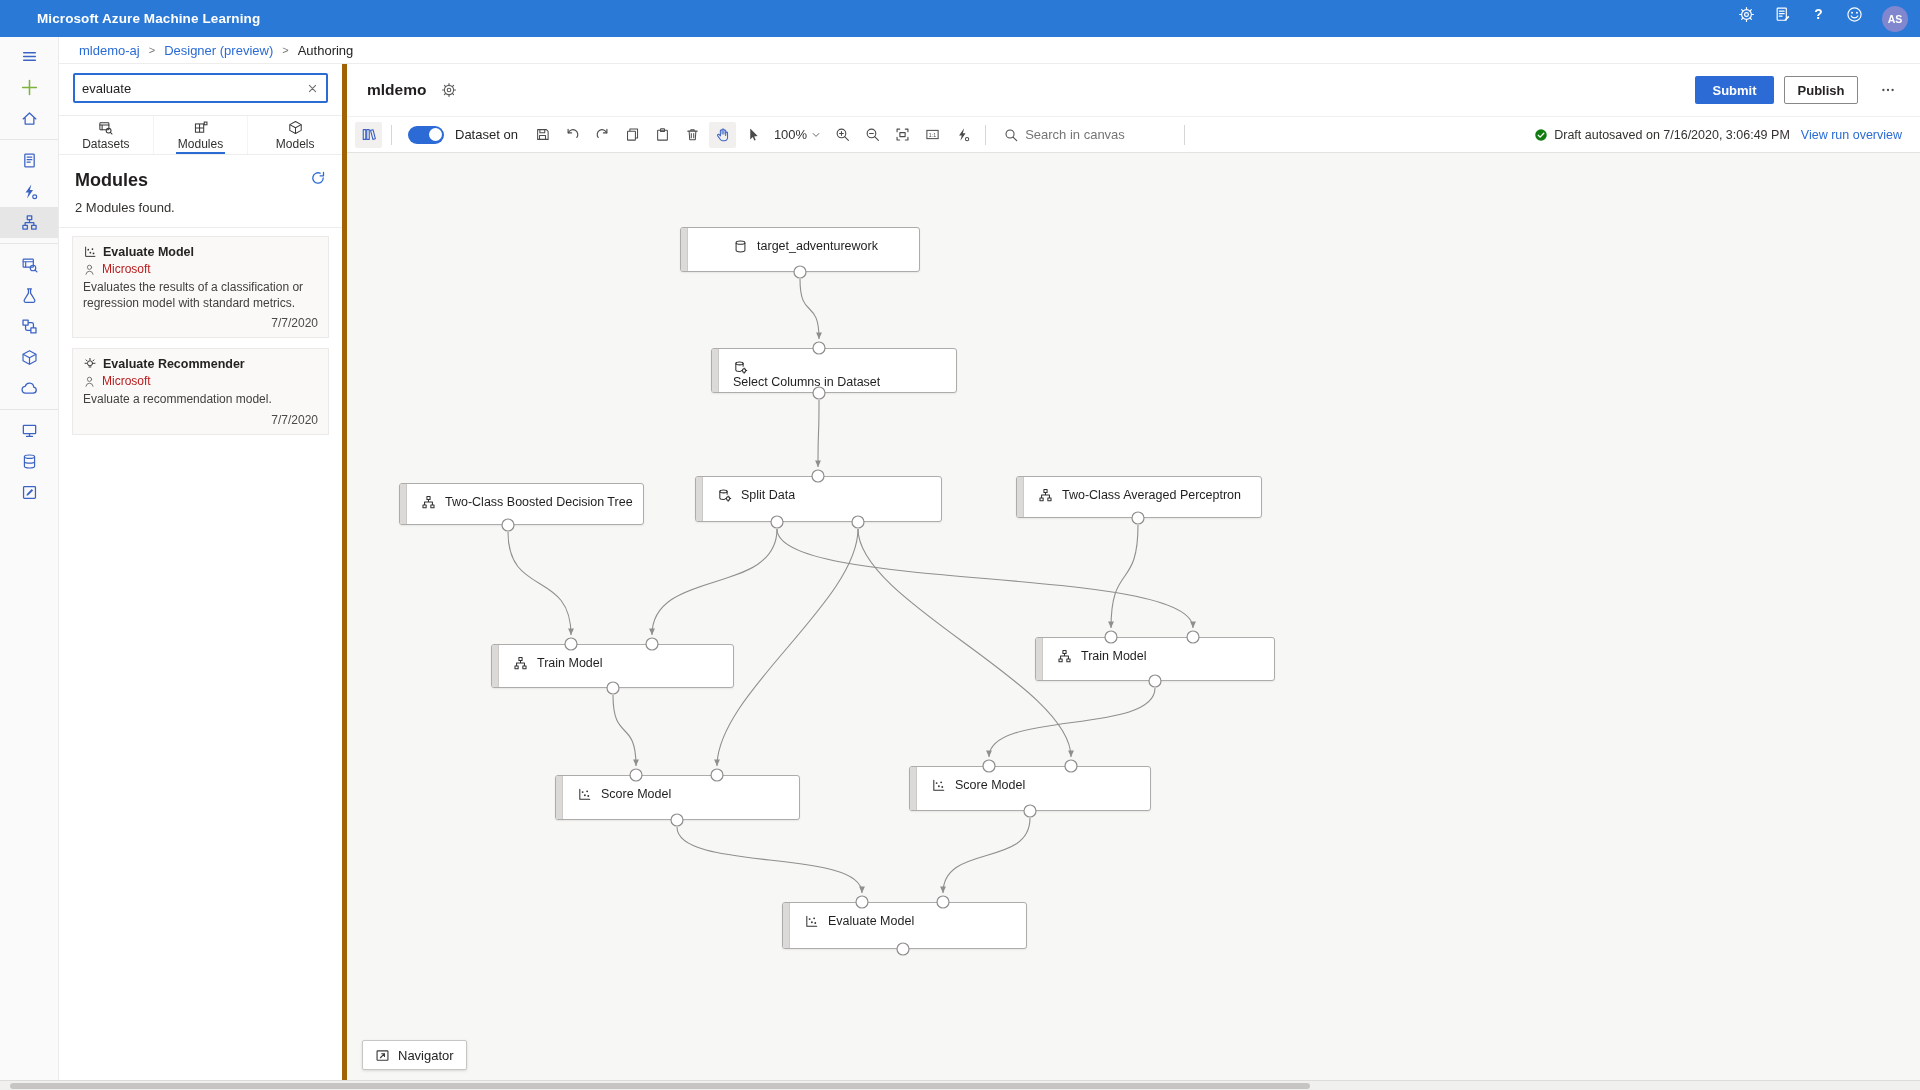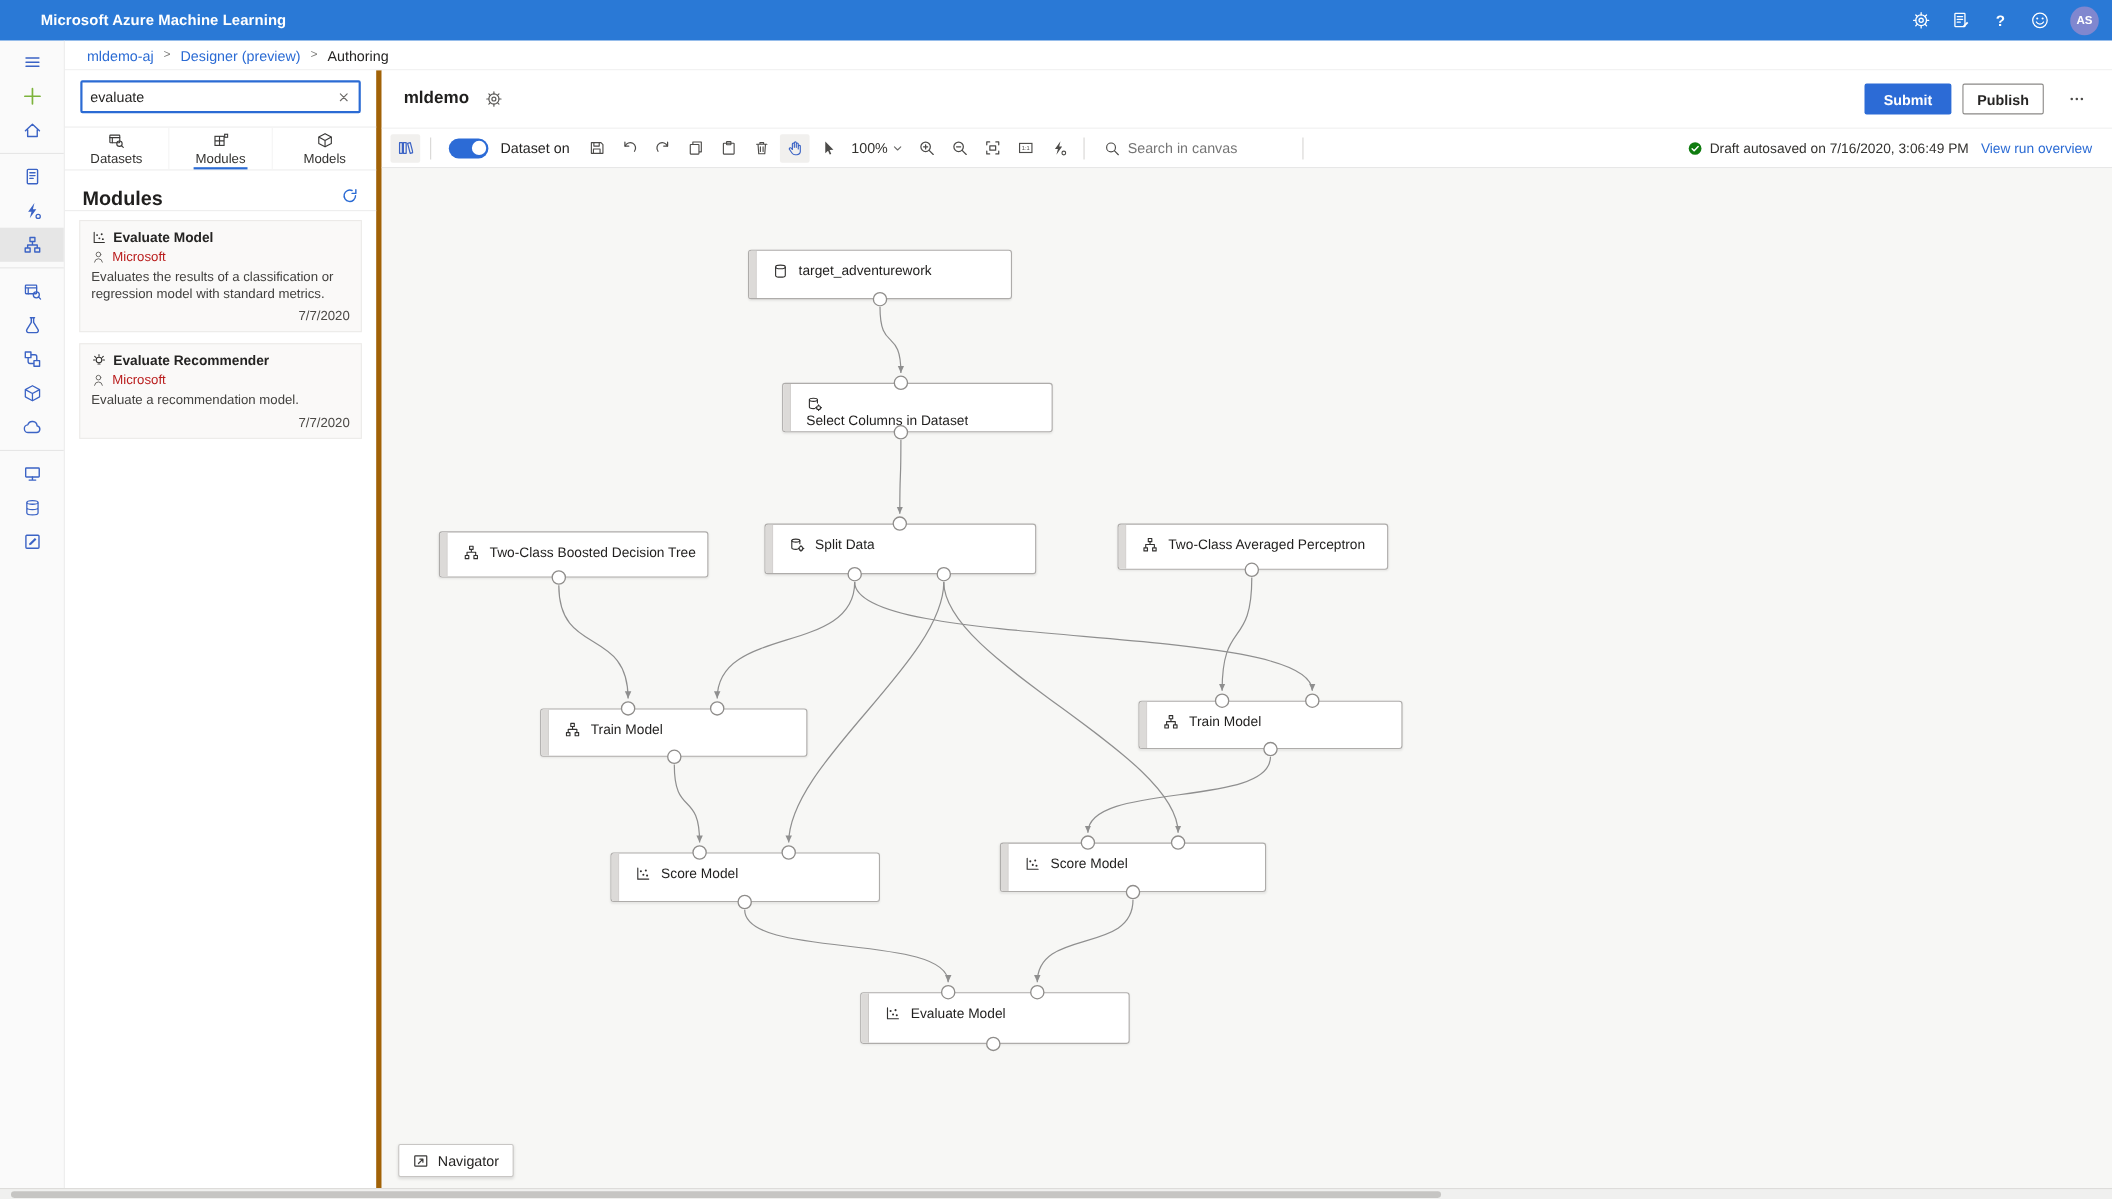--- a/index.html
+++ b/index.html
@@ -2,21 +2,21 @@
 <html><head>
 <meta charset="utf-8">
 <style>
   *{box-sizing:border-box;margin:0;padding:0}
   html,body{width:1920px;height:1090px;overflow:hidden}
   body{font-family:"Liberation Sans",sans-serif;background:#fff;color:#252423;position:relative}
 
   
   .topbar{height:37px;background:#2a79d6;display:flex;align-items:center;color:#fff}
   .topbar-title{margin-left:37px;font-size:13.5px;font-weight:bold;letter-spacing:.1px}
-  .topbar-right{margin-left:auto;display:flex;align-items:center;gap:19px;margin-right:12px}
+  .topbar-right{margin-left:auto;display:flex;gap:19px;margin-right:12px}
   .tb-ic{width:17px;height:17px;color:#fff;cursor:pointer}
   .avatar{width:26px;height:26px;border-radius:50%;background:#8087cf;color:#fff;font-size:10.5px;font-weight:bold;display:flex;align-items:center;justify-content:center;cursor:pointer}
 
   
   .shell{display:flex;height:1043px}
   .rail{width:59px;background:#fafafa;border-right:1px solid #ebebeb;display:flex;flex-direction:column;align-items:center;padding-top:4px;flex:none}
   .rail-item{width:58px;height:31px;display:flex;align-items:center;justify-content:center;color:#3b63c5;cursor:pointer}
   .rail-item svg{width:17px;height:17px}
   .rail-item.active{background:#e6e6e6}
   .rail-item.plus{color:#7db33c}
@@ -436,20 +436,21 @@
               </svg>
             <span>Models</span>
           </div>
         </div>
         <div class="mod-head">
           <span class="mod-title">Modules</span>
           <span class="refresh-btn"><svg>
                 <use href="#i-refresh"></use>
               </svg></span>
         </div>
+        <div class="found">2 Modules found.</div>
         <div class="pdiv"></div>
         <div class="cards">
           <div class="card">
             <div class="card-title">
               <svg>
                   <use href="#i-scatter"></use>
                 </svg>
               <span>Evaluate Model</span>
             </div>
             <div class="card-pub">
@@ -638,21 +639,21 @@
               <circle cx="515" cy="749" r="6" class="port"></circle>
               <circle cx="596" cy="749" r="6" class="port"></circle>
               <circle cx="556" cy="796" r="6" class="port"></circle>
             </svg>
           <div class="nav-btn">
             <svg>
                 <use href="#i-map"></use>
               </svg>
             <span>Navigator</span>
           </div>
-        <div class="node" style="left: 333px; top: 74px; width: 240px; height: 45px;">
+        <div class="node" style="left: 333px; top: 74px; width: 240px; height: 45px; justify-content: center;">
               <svg class="nic">
                 <use href="#i-database"></use>
               </svg>
               <span class="nlbl">target_adventurework</span>
             </div>
             <div class="node" style="left: 364px; top: 195px; width: 246px; height: 45px; flex-direction: column;">
               <svg class="nic">
                 <use href="#i-dbgear"></use>
               </svg>
               <span class="nlbl">Select Columns in Dataset</span>

